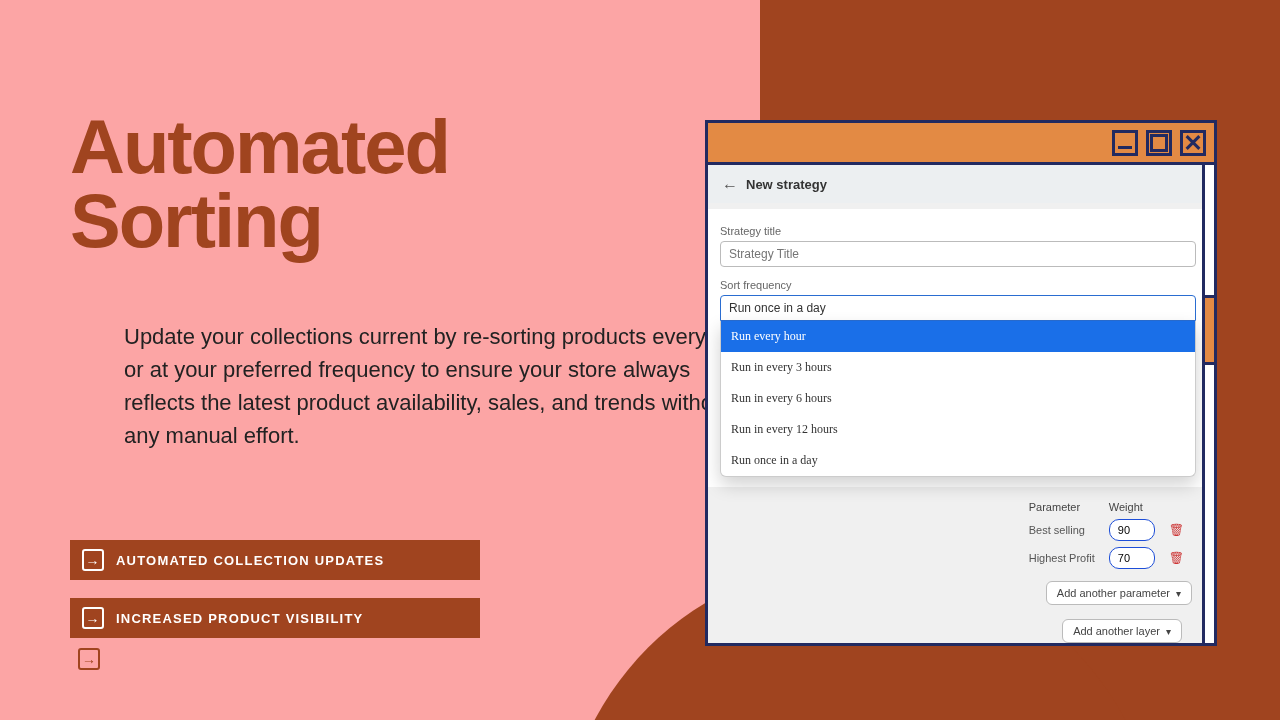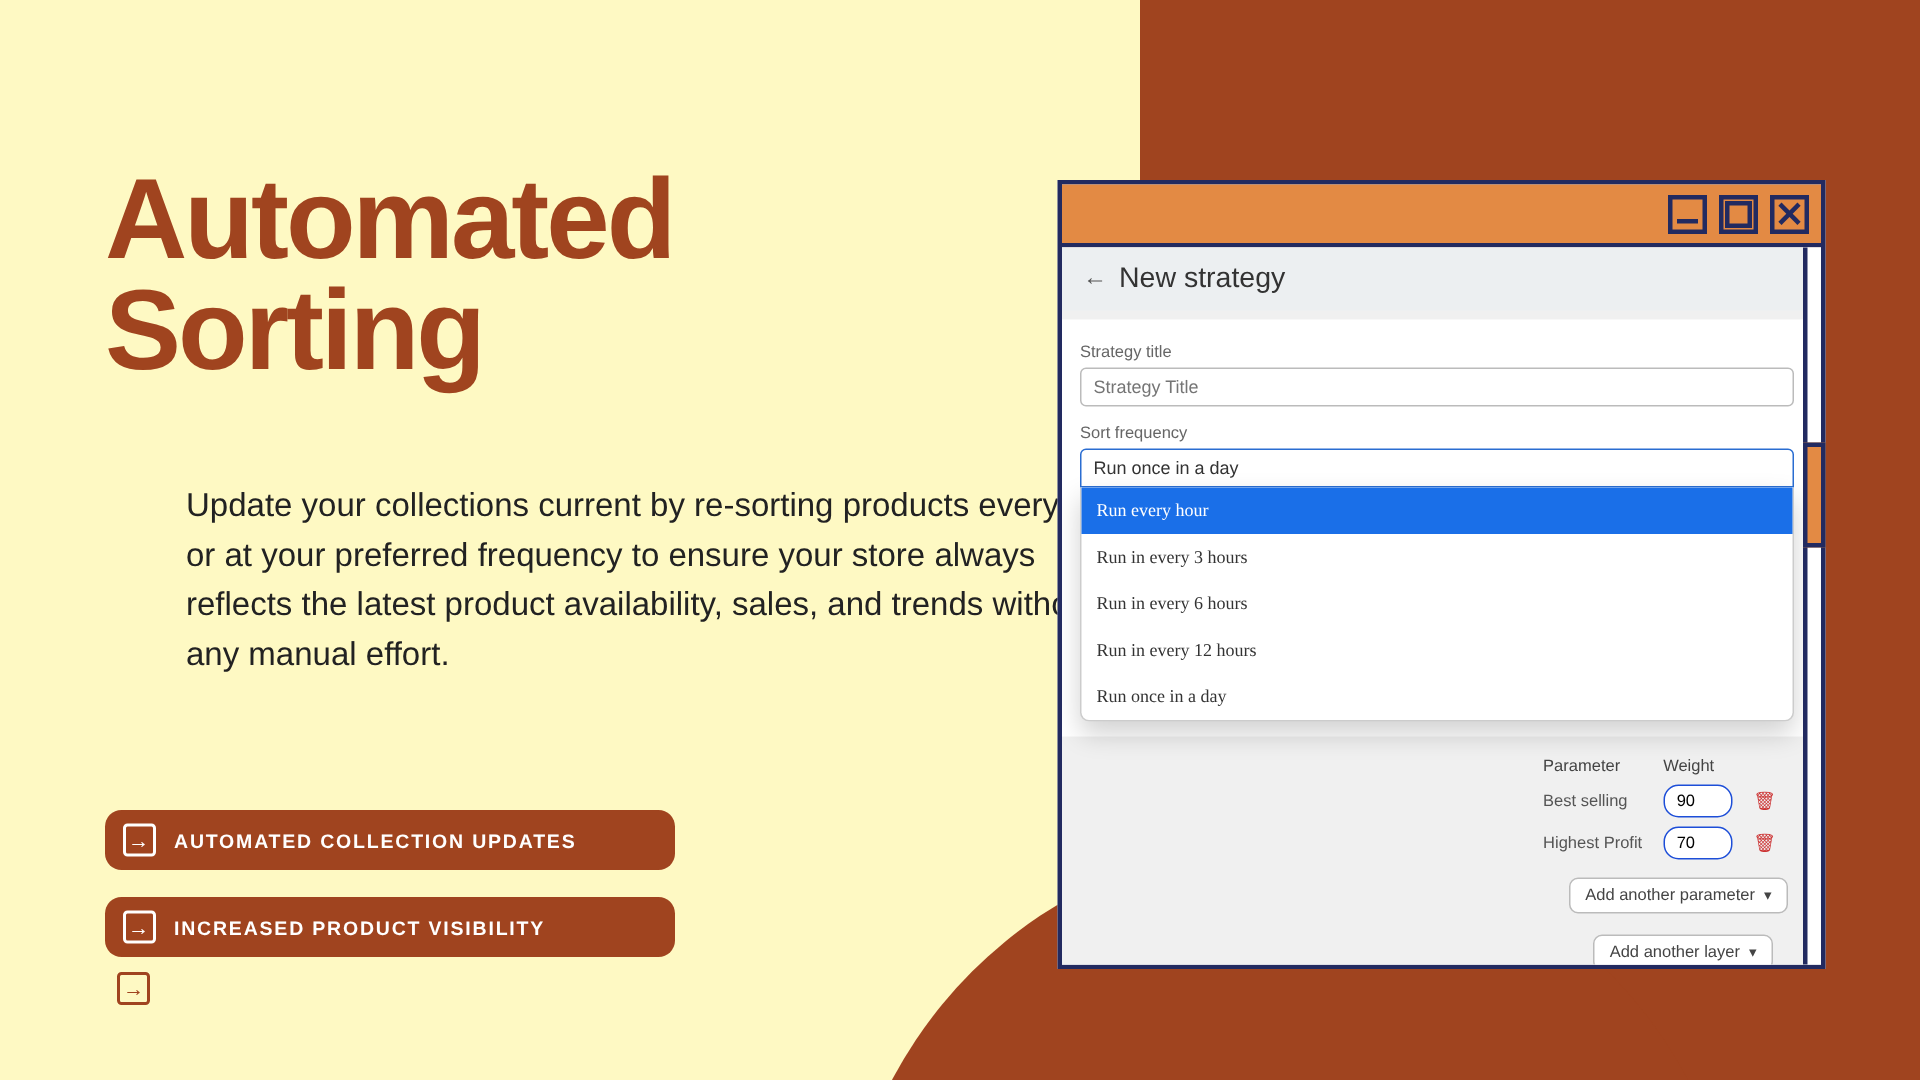--- a/index.html
+++ b/index.html
@@ -1,22 +1,22 @@
 <!DOCTYPE html>
 <html><head>
 <meta charset="utf-8">
 <style>
   * { box-sizing: border-box; margin: 0; padding: 0; }
   html, body { width: 1280px; height: 720px; overflow: hidden; font-family: "Segoe UI", Arial, sans-serif; }
-  .stage { position: relative; width: 1280px; height: 720px; background: #fef9c3; }
+  .stage { position: relative; width: 1280px; height: 720px; background: #fca5a5; }
   .accent-panel { position: absolute; top: 0; left: 760px; width: 520px; height: 720px; background: #a0441f; }
   .accent-circle { position: absolute; left: 560px; top: 560px; width: 600px; height: 600px; border-radius: 50%; background: #a0441f; }
   h1.title { position: absolute; left: 70px; top: 110px; font-size: 76px; line-height: 0.98; font-weight: 800; color: #a0441f; letter-spacing: -2px; }
   p.desc { position: absolute; left: 76px; top: 320px; width: 640px; font-size: 22px; line-height: 1.5; color: #222; margin-left: 48px; }
-  .pill { position: absolute; left: 70px; height: 40px; width: 380px; background: #a0441f; color: #fff; border-radius: 11px; display: flex; align-items: center; padding: 0 12px; font-size: 13px; font-weight: 700; letter-spacing: 1.2px; text-transform: uppercase; }
+  .pill { position: absolute; left: 70px; height: 40px; width: 410px; background: #a0441f; color: #fff; border-radius: 0; display: flex; align-items: center; padding: 0 12px; font-size: 13px; font-weight: 700; letter-spacing: 1.2px; text-transform: uppercase; }
   .pill.p1 { top: 540px; }
   .pill.p2 { top: 598px; }
   .pill .ic { width: 22px; height: 22px; border: 2px solid #fff; border-radius: 3px; margin-right: 12px; display: flex; align-items: center; justify-content: center; position: relative; }
   .pill .ic::after { content: "→"; color: #fff; font-size: 14px; line-height: 1; }
   .stray-icon { position: absolute; left: 78px; top: 648px; width: 22px; height: 22px; border: 2px solid #a0441f; border-radius: 3px; display: flex; align-items: center; justify-content: center; }
   .stray-icon::after { content: "→"; color: #a0441f; font-size: 14px; }
 
   
   .app-window { position: absolute; left: 705px; top: 120px; width: 512px; height: 526px; border: 3px solid #222a60; background: #fff; }
   .titlebar { height: 42px; background: #e38a44; border-bottom: 3px solid #222a60; display: flex; justify-content: flex-end; align-items: center; gap: 8px; padding-right: 8px; }
@@ -28,21 +28,21 @@
   .tbtn.close::before { transform: rotate(45deg); }
   .tbtn.close::after { transform: rotate(-45deg); }
 
   .app-body { position: relative; height: calc(100% - 42px); background: #fff; display: flex; }
   .app-main { flex: 1; overflow: hidden; background: #f0f0f0; }
   .scrollbar { width: 12px; height: 100%; border-left: 3px solid #222a60; background: #fff; position: relative; }
   .scrollbar .thumb { position: absolute; top: 130px; left: -3px; right: -3px; height: 70px; background: #e38a44; border: 3px solid #222a60; }
 
   .header-row { display: flex; align-items: center; gap: 8px; padding: 10px 14px; background: #eceff1; }
   .back-arrow { font-size: 16px; color: #555; }
-  .header-row h2 { font-size: 19px; font-weight: 400; color: #333; }
+  .header-row h2 { font-size: 13px; font-weight: 700; color: #333; }
 
   .form-area { background: #fff; margin: 6px 0 0 0; padding: 10px 6px 10px 12px; font-size: 12px; color: #555; }
   .field-label { font-size: 11px; color: #666; margin: 6px 0 4px 0; }
   .text-input { width: 100%; border: 1px solid #bbb; border-radius: 4px; padding: 5px 8px; font-size: 12px; color: #333; background: #fff; }
 
   .select-box { width: 100%; border: 1px solid #2a6dd1; border-radius: 4px 4px 0 0; padding: 5px 8px; font-size: 12px; color: #333; background: #fff; margin-top: 2px; }
   .dropdown { border: 1px solid #ccc; border-top: none; box-shadow: 0 8px 18px rgba(0,0,0,0.18); background: #fff; position: relative; z-index: 5; border-radius: 0 0 6px 6px; font-family: Liberation Serif, serif; }
   .dropdown .opt { padding: 8px 10px; font-size: 12px; color: #333; }
   .dropdown .opt.sel { background: #1a6fe8; color: #fff; }
 

